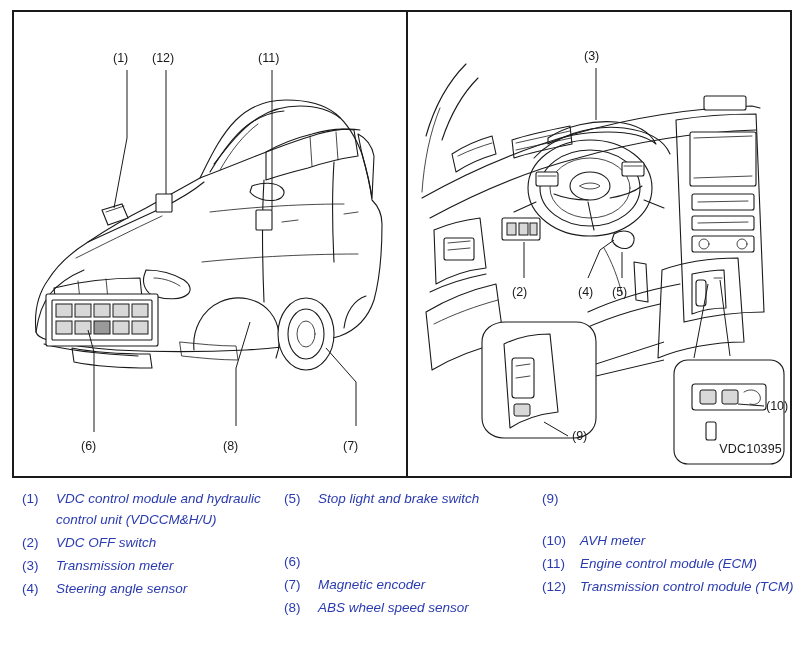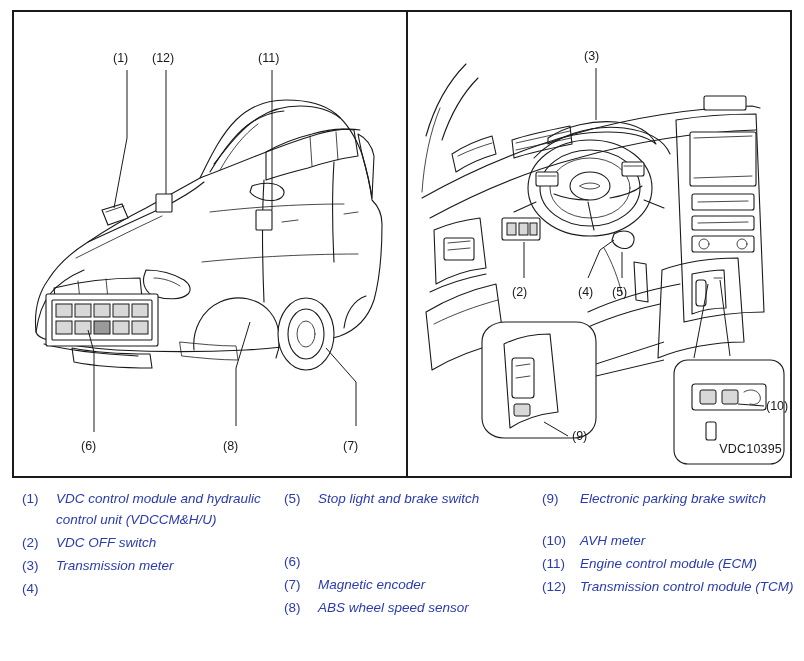--- a/index.html
+++ b/index.html
@@ -289,20 +289,21 @@
       <div class="l-item">
         <span class="l-num">(2)</span>
         <span class="l-txt">VDC OFF switch</span>
       </div>
       <div class="l-item">
         <span class="l-num">(3)</span>
         <span class="l-txt">Transmission meter</span>
       </div>
       <div class="l-item">
         <span class="l-num">(4)</span>
+        <span class="l-txt">Steering angle sensor</span>
       </div>
     </div>
 
     <div class="legend-col col2">
       <div class="l-item">
         <span class="l-num">(5)</span>
         <span class="l-txt">Stop light and brake switch</span>
       </div>
       <div class="l-item" style="margin-top:42px;">
         <span class="l-num">(6)</span>
@@ -313,21 +314,20 @@
       </div>
       <div class="l-item">
         <span class="l-num">(8)</span>
         <span class="l-txt">ABS wheel speed sensor</span>
       </div>
     </div>
 
     <div class="legend-col col3">
       <div class="l-item">
         <span class="l-num wide">(9)</span>
-        <span class="l-txt">Electronic parking brake switch</span>
       </div>
       <div class="l-item" style="margin-top:21px;">
         <span class="l-num wide">(10)</span>
         <span class="l-txt">AVH meter</span>
       </div>
       <div class="l-item">
         <span class="l-num wide">(11)</span>
         <span class="l-txt">Engine control module (ECM)</span>
       </div>
       <div class="l-item">

